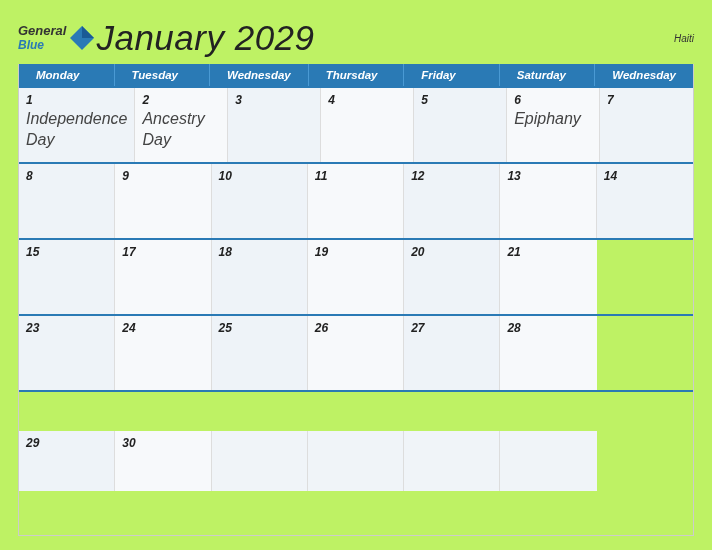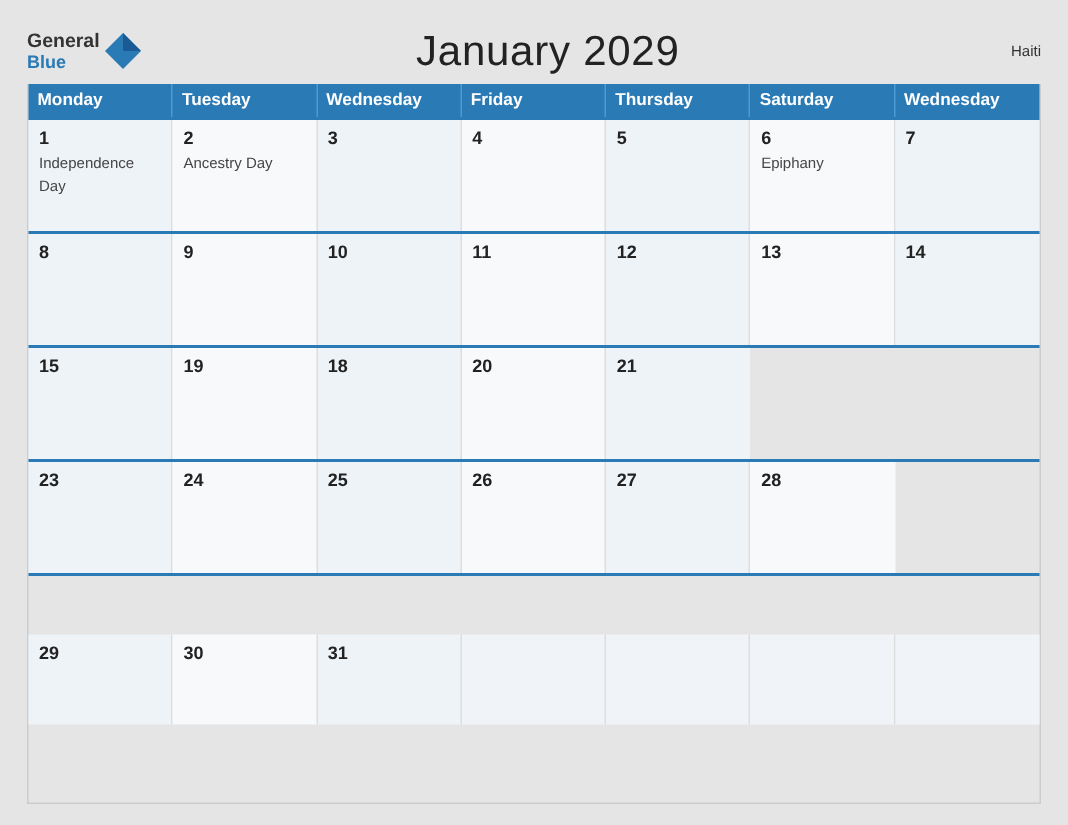--- a/index.html
+++ b/index.html
@@ -6,24 +6,25 @@
     body {
       background: #fff;
       font-family: Arial, Helvetica, sans-serif;
       width: 712px;
       height: 550px;
       overflow: hidden;
     }
     .page {
       width: 712px;
       height: 550px;
-      background: #e5e5e5;
+      background: #bef264;
       padding: 18px 18px 14px 18px;
       display: flex;
       flex-direction: column;
+      font-style: italic;
     }
     .header {
       display: flex;
       align-items: center;
       justify-content: space-between;
       margin-bottom: 6px;
       position: relative;
     }
     .logo {
       display: flex;
@@ -46,24 +47,24 @@
       color: #2a7ab5;
       font-size: 12px;
       font-weight: bold;
     }
     .logo-icon {
       width: 28px;
       height: 28px;
       margin-left: 2px;
     }
     .title {
-      font-size: 28px;
+      font-size: 35px;
       font-weight: normal;
       color: #222;
-      text-align: center;
+      text-align: left;
       flex: 1;
       letter-spacing: 0.5px;
     }
     .country {
       font-size: 10px;
       color: #333;
       font-weight: normal;
       min-width: 60px;
       text-align: right;
     }
@@ -74,21 +75,21 @@
     }
     .cal-header-row {
       display: grid;
       grid-template-columns: repeat(7, 1fr);
       background: #2a7ab5;
     }
     .cal-header-cell {
       color: #fff;
       font-size: 11.5px;
       font-weight: bold;
-      padding: 5px 6px;
+      padding: 5px 17px;
       border-right: 1px solid #4a9ad4;
     }
     .cal-header-cell:last-child {
       border-right: none;
     }
     .cal-body {
       display: flex;
       flex-direction: column;
     }
     .cal-week {
@@ -119,21 +120,21 @@
       background: #f0f4f8;
     }
     .day-num {
       font-size: 12px;
       font-weight: bold;
       color: #222;
       display: block;
       margin-bottom: 2px;
     }
     .day-event {
-      font-size: 10px;
+      font-size: 16px;
       color: #444;
       line-height: 1.3;
     }
     .last-week .cal-cell {
       min-height: 60px;
       margin-top: 39px;
     }
   </style>
 </head>
 <body>
@@ -152,22 +153,22 @@
     </div>
     <h1 class="title">January 2029</h1>
     <div class="country">Haiti</div>
   </div>
 
   <div class="calendar">
     <div class="cal-header-row">
     <div class="cal-header-cell">Monday</div>
         <div class="cal-header-cell">Tuesday</div>
         <div class="cal-header-cell">Wednesday</div>
+        <div class="cal-header-cell">Thursday</div>
         <div class="cal-header-cell">Friday</div>
-        <div class="cal-header-cell">Thursday</div>
         <div class="cal-header-cell">Saturday</div>
         <div class="cal-header-cell">Wednesday</div>
       </div>
     <div class="cal-body">
     <div class="cal-week">
           <div class="cal-cell"><span class="day-num">1</span><span class="day-event">Independence Day</span></div>
           <div class="cal-cell"><span class="day-num">2</span><span class="day-event">Ancestry Day</span></div>
           <div class="cal-cell">
             <span class="day-num">3</span>
           </div>
@@ -203,26 +204,29 @@
           </div>
           <div class="cal-cell">
             <span class="day-num">14</span>
           </div>
         </div>
         <div class="cal-week">
           <div class="cal-cell">
             <span class="day-num">15</span>
           </div>
           <div class="cal-cell">
+            <span class="day-num">17</span>
+          </div>
+          <div class="cal-cell">
+            <span class="day-num">18</span>
+          </div>
+          <div class="cal-cell">
             <span class="day-num">19</span>
           </div>
           <div class="cal-cell">
-            <span class="day-num">18</span>
-          </div>
-          <div class="cal-cell">
             <span class="day-num">20</span>
           </div>
           <div class="cal-cell">
             <span class="day-num">21</span>
           </div>
         </div>
         <div class="cal-week">
           <div class="cal-cell">
             <span class="day-num">23</span>
           </div>
@@ -241,23 +245,20 @@
           <div class="cal-cell">
             <span class="day-num">28</span>
           </div>
         </div>
         <div class="cal-week last-week">
           <div class="cal-cell">
             <span class="day-num">29</span>
           </div>
           <div class="cal-cell">
             <span class="day-num">30</span>
-          </div>
-          <div class="cal-cell">
-            <span class="day-num">31</span>
           </div>
           <div class="cal-cell empty"></div>
           <div class="cal-cell empty"></div>
           <div class="cal-cell empty"></div>
           <div class="cal-cell empty"></div>
         </div>
       </div>
   </div>
 </div>
 

